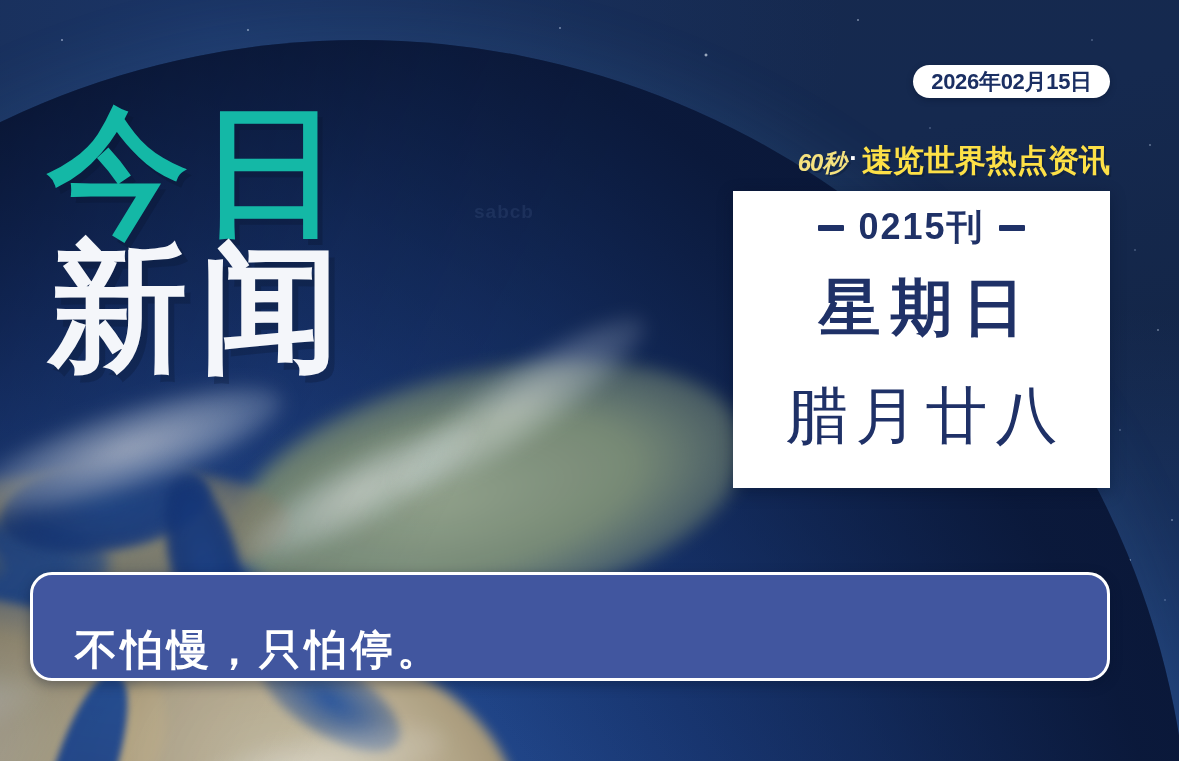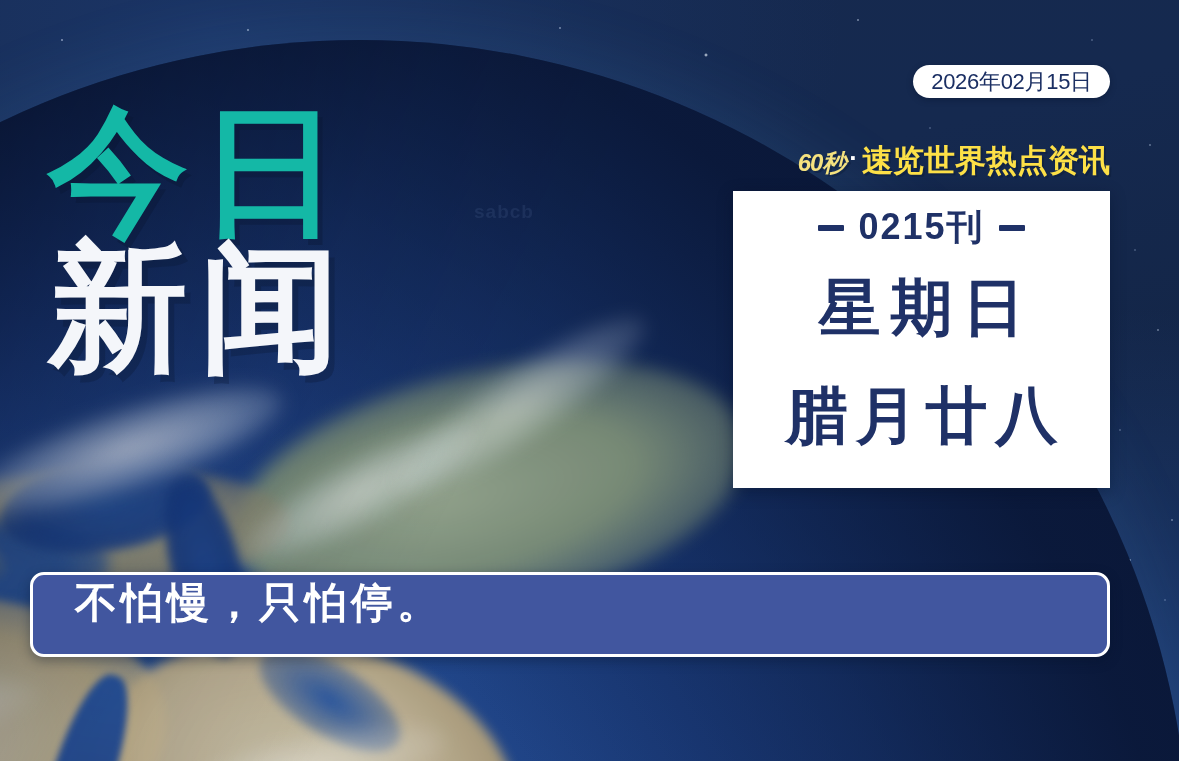--- a/index.html
+++ b/index.html
@@ -283,21 +283,21 @@
   .date-badge {
     position: absolute;
     left: 913px;
     top: 65px;
     width: 197px;
     height: 33px;
     border-radius: 17px;
     background: #ffffff;
     color: #1b2f63;
     font-size: 22px;
-    font-weight: 400;
+    font-weight: 700;
     letter-spacing: -0.3px;
     display: flex;
     align-items: center;
     justify-content: center;
     box-shadow: 0 2px 6px rgba(6,16,40,0.35);
   }
 
   .tagline {
     position: absolute;
     left: 741px;
@@ -369,39 +369,39 @@
     color: #1f3167;
     font-size: 62px;
     font-weight: 800;
     letter-spacing: 10px;
     margin-top: 14px;
     text-indent: 10px;
   }
   .lunar {
     color: #1f3167;
     font-size: 62px;
-    font-weight: 700;
+    font-weight: 400;
     letter-spacing: 8px;
     margin-top: 24px;
     text-indent: 8px;
   }
 
   
   .quote-bar {
     position: absolute;
     left: 30px;
     top: 572px;
     width: 1080px;
-    height: 85px;
+    height: 109px;
     box-sizing: border-box;
     background: #41569f;
     border: 3px solid #ffffff;
-    border-radius: 14px;
+    border-radius: 22px;
     display: flex;
-    align-items: flex-start;
+    align-items: flex-end;
     padding-left: 42px;
     box-shadow: 0 4px 12px rgba(6,16,40,0.35);
   }
   .quote-text {
     color: #ffffff;
     font-size: 42px;
     font-weight: 700;
     letter-spacing: 4px;
     white-space: nowrap;
   }

